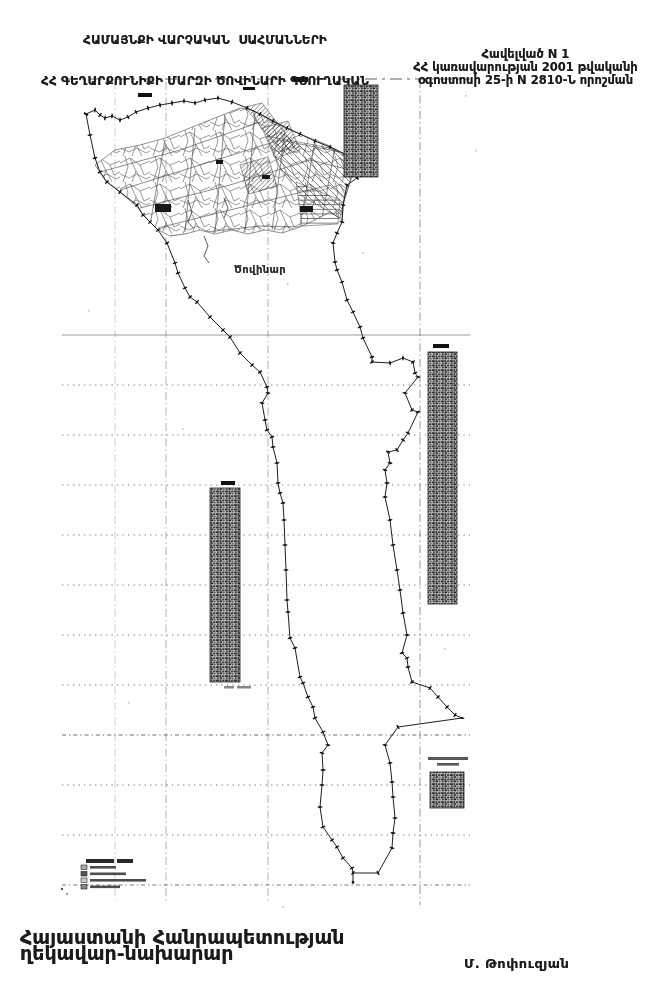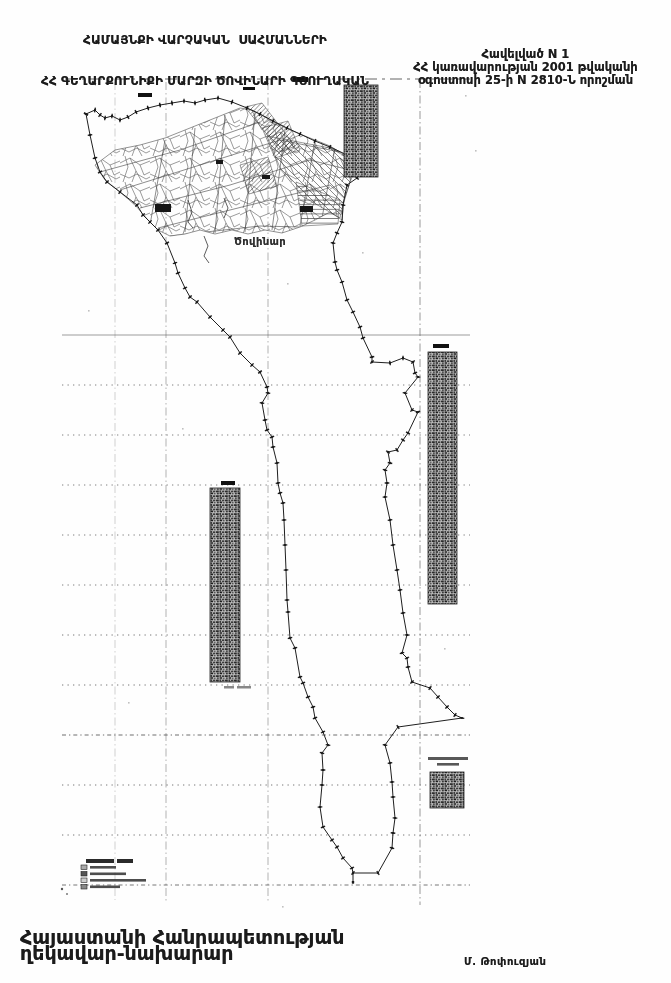--- a/index.html
+++ b/index.html
@@ -11,29 +11,29 @@
   .doc-title{
     position:absolute;left:22px;top:7px;width:366px;text-align:center;
     font-weight:700;font-size:12px;line-height:13.5px;letter-spacing:.1px;
     white-space:pre-wrap;
   }
   .annex{
     position:absolute;left:385px;top:4px;width:281px;text-align:center;
     font-weight:700;font-size:11.5px;line-height:13px;margin-top:44px;
   }
   .settlement{
-    position:absolute;left:234px;top:236px;font-size:10px;font-weight:700;
+    position:absolute;left:234px;top:264px;font-size:10px;font-weight:700;
     color:#2e2e2e;letter-spacing:.4px;filter:blur(.2px);
   }
   .footer-office{
     position:absolute;left:20px;top:929px;font-size:19px;font-weight:700;
     line-height:16px;
   }
   .signature{
-    position:absolute;left:464px;top:956px;font-size:10px;font-weight:700;
+    position:absolute;left:464px;top:956px;font-size:13px;font-weight:700;
     letter-spacing:.5px;
   }
   svg.map{position:absolute;left:0;top:0;}
 </style>
 </head>
 <body>
 
 <div class="page">
 
   <svg class="map" width="671" height="983" viewBox="0 0 671 983" xmlns="http://www.w3.org/2000/svg">

